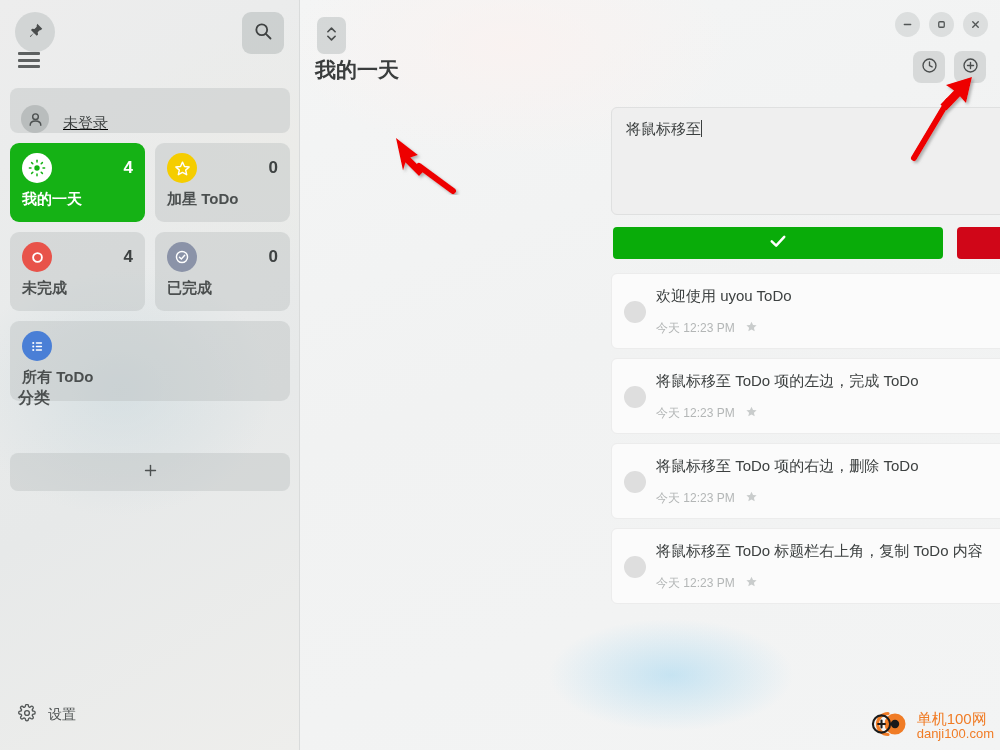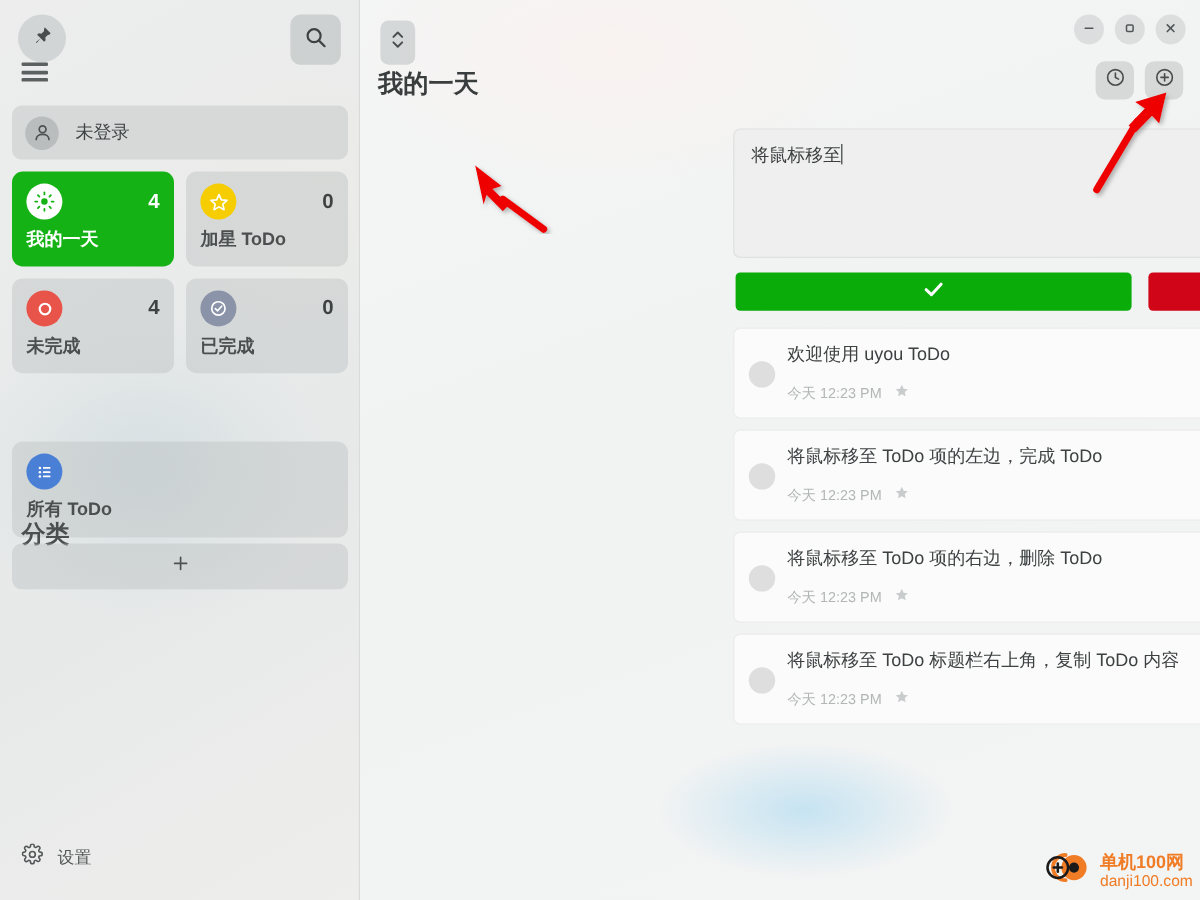--- a/index.html
+++ b/index.html
@@ -47,60 +47,61 @@
     width: 22px; height: 16px;
     display: flex; flex-direction: column; justify-content: space-between;
   }
   .hamburger i { display: block; height: 3px; background: #5d6060; border-radius: 1px; }
 
   .login-row {
     position: absolute; left: 10px; top: 88px;
     width: 280px; height: 45px;
     background: rgba(186,191,191,0.40);
     border-radius: 8px;
-    display: flex; align-items: center;
+    display: flex; align-items: flex-end;
     padding-left: 11px;
+    text-decoration: underline;
   }
   .avatar {
     width: 28px; height: 28px; border-radius: 50%;
     background: rgba(160,166,166,0.55);
     display: flex; align-items: center; justify-content: center;
     flex: 0 0 28px;
   }
   .login-text { margin-left: 14px; font-size: 15px; color: #3e4242; }
 
   .cards { position: absolute; left: 10px; top: 143px; width: 280px; }
   .card-row { display: flex; gap: 10px; margin-bottom: 10px; }
   .card {
     position: relative;
     flex: 1 1 0;
     height: 79px;
     border-radius: 9px;
     background: rgba(186,191,191,0.42);
     padding: 10px 12px 0 12px;
   }
-  .card.wide { flex: 1 1 100%; height: 80px; margin-top: 47px; }
+  .card.wide { flex: 1 1 100%; height: 80px; }
   .card.active { background: #15b215; }
   .card-top { display: flex; align-items: center; justify-content: space-between; }
   .card-icon {
     width: 30px; height: 30px; border-radius: 50%;
     display: flex; align-items: center; justify-content: center;
   }
   .card-count { font-size: 17px; font-weight: bold; color: #3e4242; }
   .card.active .card-count { color: #ffffff; }
   .card-label {
     margin-top: 7px;
     font-size: 15px; font-weight: bold; color: #4b4f4f;
     white-space: nowrap;
   }
   .card.active .card-label { color: #ffffff; }
 
   .section-title {
-    position: absolute; left: 18px; top: 432px;
-    font-size: 20px; font-weight: bold; color: #4b4f4f;
+    position: absolute; left: 18px; top: 388px;
+    font-size: 16px; font-weight: bold; color: #4b4f4f;
   }
   .add-cat {
     position: absolute; left: 10px; top: 453px;
     width: 280px; height: 38px; border-radius: 8px;
     background: rgba(186,191,191,0.42);
     display: flex; align-items: center; justify-content: center;
   }
   .settings-row {
     position: absolute; left: 18px; bottom: 24px;
     display: flex; align-items: center; gap: 12px;
@@ -196,21 +197,21 @@
     margin-top: 13px;
     display: flex; align-items: center; gap: 10px;
   }
   .todo-time { font-size: 12px; color: #b3b6b6; }
 
   .watermark {
     position: absolute; right: 6px; bottom: 6px;
     display: flex; align-items: center; gap: 6px;
   }
   .wm-text { line-height: 1.05; }
-  .wm-line1 { font-size: 15px; font-weight: bold; color: #f07c26; }
+  .wm-line1 { font-size: 15px; font-weight: normal; color: #f07c26; }
   .wm-line2 { font-size: 13px; color: #f07c26; font-family: Liberation Sans, sans-serif; }
 
   .arrow { position: absolute; pointer-events: none; }
 </style>
 </head>
 <body>
 
 <div id="app">
 
   <div id="sidebar">

